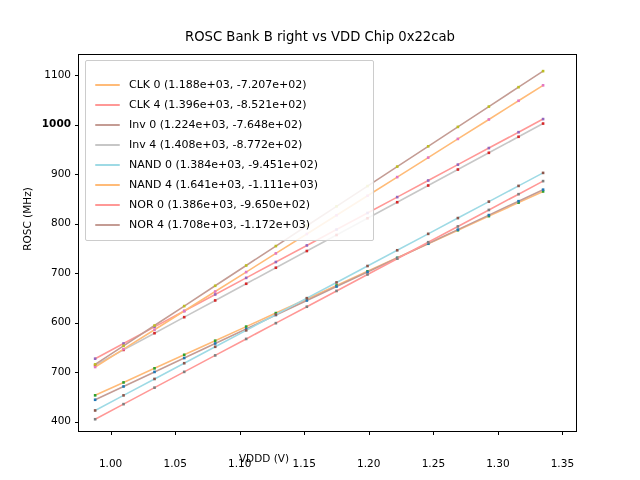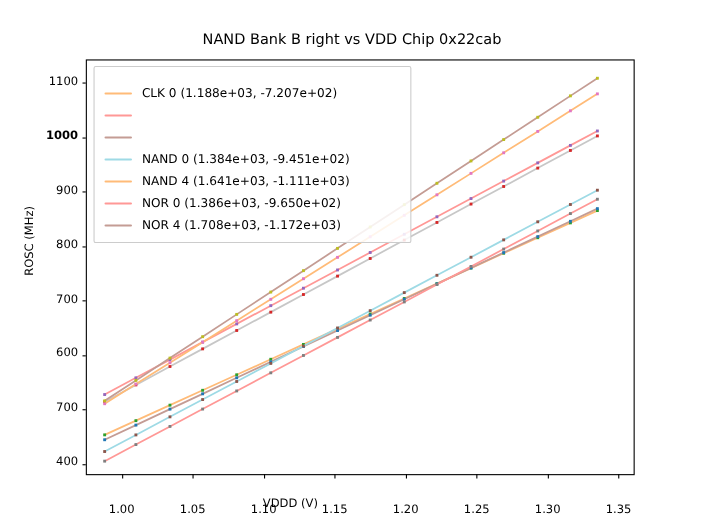--- a/index.html
+++ b/index.html
@@ -81,21 +81,21 @@
   .legend-label{
     font-size:11px;color:#000000;white-space:nowrap;
     line-height:20px;
   }
 </style>
 </head>
 <body>
 
 <div id="figure">
 
-  <div class="chart-title">NAND Bank B right vs VDD Chip 0x22cab</div>
+  <div class="chart-title">ROSC Bank B right vs VDD Chip 0x22cab</div>
 
   <div id="axes">
     <svg id="plot-svg" viewBox="0 0 497 376" preserveAspectRatio="none">
         <path d="M16.14 340.33 L44.54 327.42 L75.52 313.32 L105.21 299.81 L136.19 285.71 L167.17 271.61 L196.86 258.10 L227.85 244.00 L257.54 230.45 L288.52 216.35 L318.21 202.84 L349.19 188.74 L378.88 175.24 L409.86 161.14 L439.55 147.63 L464.08 136.45" fill="none" stroke="#ffbb78" stroke-width="1.6" stroke-linecap="round"></path>
         <rect x="14.84" y="339.03" width="2.6" height="2.6" fill="#2ca02c"></rect>
         <rect x="43.24" y="326.12" width="2.6" height="2.6" fill="#2ca02c"></rect>
         <rect x="74.22" y="312.02" width="2.6" height="2.6" fill="#2ca02c"></rect>
         <rect x="103.91" y="298.51" width="2.6" height="2.6" fill="#2ca02c"></rect>
         <rect x="134.89" y="284.41" width="2.6" height="2.6" fill="#2ca02c"></rect>
         <rect x="165.87" y="270.31" width="2.6" height="2.6" fill="#2ca02c"></rect>
@@ -271,23 +271,29 @@
   <div class="xlabel">VDDD (V)</div>
   <div class="ylabel">ROSC (MHz)</div>
 
   <div id="legend">
       <div class="legend-row">
         <span class="legend-swatch" style="background: rgb(255, 187, 120);"></span>
         <span class="legend-label">CLK 0 (1.188e+03, -7.207e+02)</span>
       </div>
       <div class="legend-row">
         <span class="legend-swatch" style="background: rgb(255, 152, 150);"></span>
+        <span class="legend-label">CLK 4 (1.396e+03, -8.521e+02)</span>
       </div>
       <div class="legend-row">
         <span class="legend-swatch" style="background: rgb(196, 156, 148);"></span>
+        <span class="legend-label">Inv 0 (1.224e+03, -7.648e+02)</span>
+      </div>
+      <div class="legend-row">
+        <span class="legend-swatch" style="background: rgb(199, 199, 199);"></span>
+        <span class="legend-label">Inv 4 (1.408e+03, -8.772e+02)</span>
       </div>
       <div class="legend-row">
         <span class="legend-swatch" style="background: rgb(158, 218, 229);"></span>
         <span class="legend-label">NAND 0 (1.384e+03, -9.451e+02)</span>
       </div>
       <div class="legend-row">
         <span class="legend-swatch" style="background: rgb(255, 187, 120);"></span>
         <span class="legend-label">NAND 4 (1.641e+03, -1.111e+03)</span>
       </div>
       <div class="legend-row">

